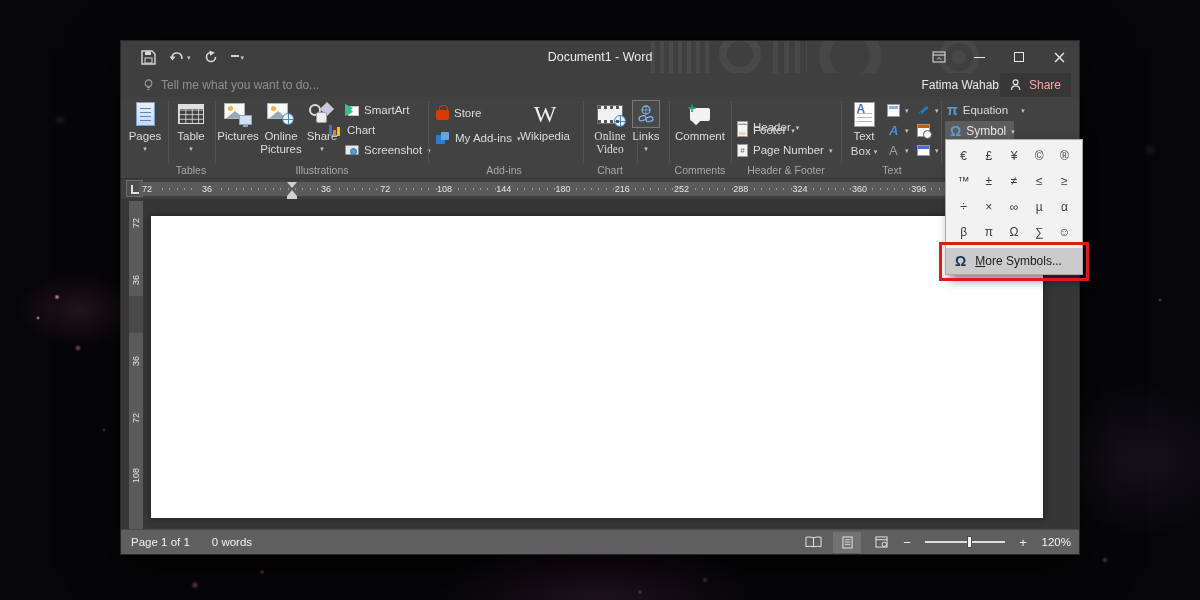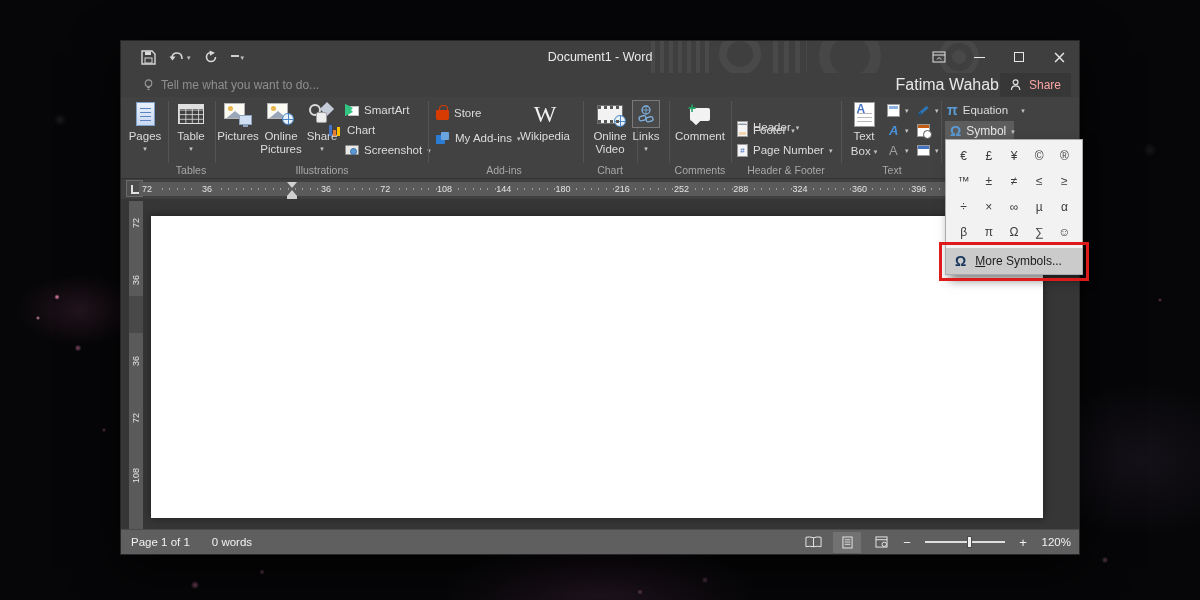--- a/index.html
+++ b/index.html
@@ -53,21 +53,21 @@
   .i-max  { width:10px; height:10px; border:1px solid #e8e8e8; }
   .dd { font-size:7px; color:#c2c2c2; line-height:1; }
   .dd::after { content:"▾"; }
 
   
   .tabrow { position:relative; height:24px; display:flex; align-items:stretch; }
   .tabs { display:flex; padding-left:8px; }
   .tab { padding:0 13px; display:flex; align-items:center; font-size:12.5px; color:#e3e3e3; cursor:default; }
   .tab:nth-child(3) { background:#a6a6a6; color:#1f1f1f; }
   .tellme { display:flex; align-items:center; gap:7px; margin-left:22px; color:#8f8f8f; font-size:12px; }
-  .tab-user { position:absolute; right:80px; top:0; line-height:24px; color:#e8e8e8; font-size:16px; }
+  .tab-user { position:absolute; right:80px; top:0; line-height:24px; color:#e8e8e8; font-size:12px; }
   .share-btn { position:absolute; right:8px; top:0; height:24px; display:flex; align-items:center; gap:6px;
     background:#373737; padding:0 10px; color:#fca5a5; font-size:12px; }
 
   
   .ribbon { position:relative; height:82px; background:#424242; border-bottom:1px solid #333; }
   .grp-sep { position:absolute; top:4px; height:62px; width:1px; background:#535353; }
   .grp-cap { position:absolute; bottom:2px; font-size:10.5px; color:#a8a8a8; text-align:center; }
   .btn-lg { position:absolute; top:3px; height:62px; display:flex; flex-direction:column; align-items:center;
     gap:2px; color:#dcdcdc; font-size:11.5px; text-align:center; line-height:1.15; }
   .ic-wrap { height:28px; display:flex; align-items:center; justify-content:center; }
@@ -366,21 +366,21 @@
     </div>
     <div class="btn-lg" style="left:396px;width:56px;">
       <div class="ic-wrap">
           <span class="wiki-w">W</span>
         </div>
       <div>Wikipedia</div>
     </div>
     <div class="grp-cap" style="left:312px;width:142px;">Add-ins</div>
     <div class="grp-sep" style="left:462px;"></div>
 
-    <div class="btn-lg" style="left:466px;width:46px;">
+    <div class="btn-lg" style="left:466px;width:46px;font-family:Liberation Serif, serif;">
       <div class="ic-wrap">
           <div class="video-ic">
             <div class="globe video-globe"></div>
           </div>
         </div>
       <div>Online Video</div>
     </div>
     <div class="grp-cap" style="left:466px;width:46px;">Chart</div>
     <div class="grp-sep" style="left:516px;"></div>
 

